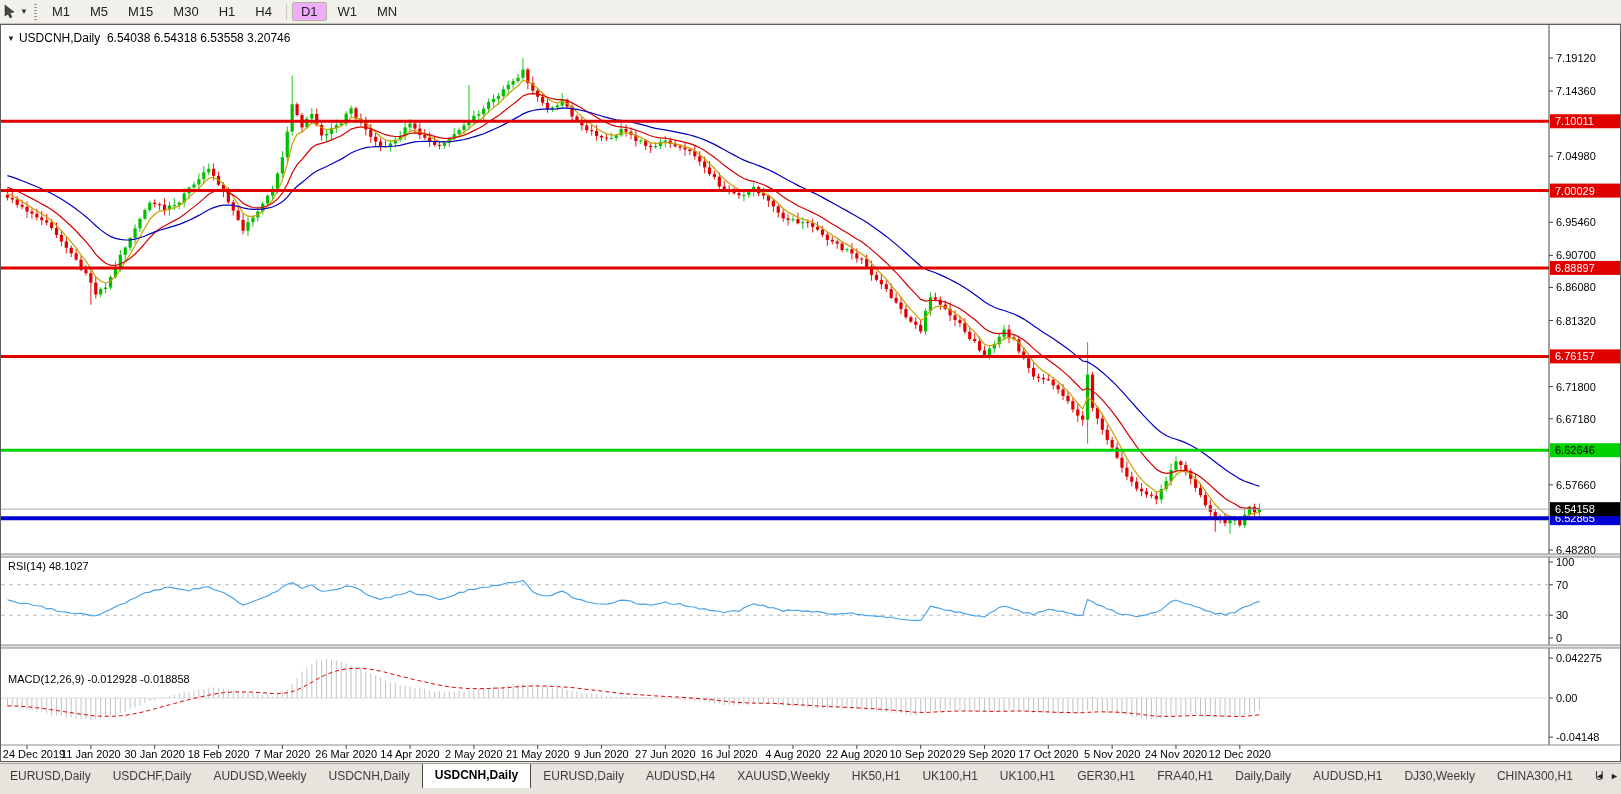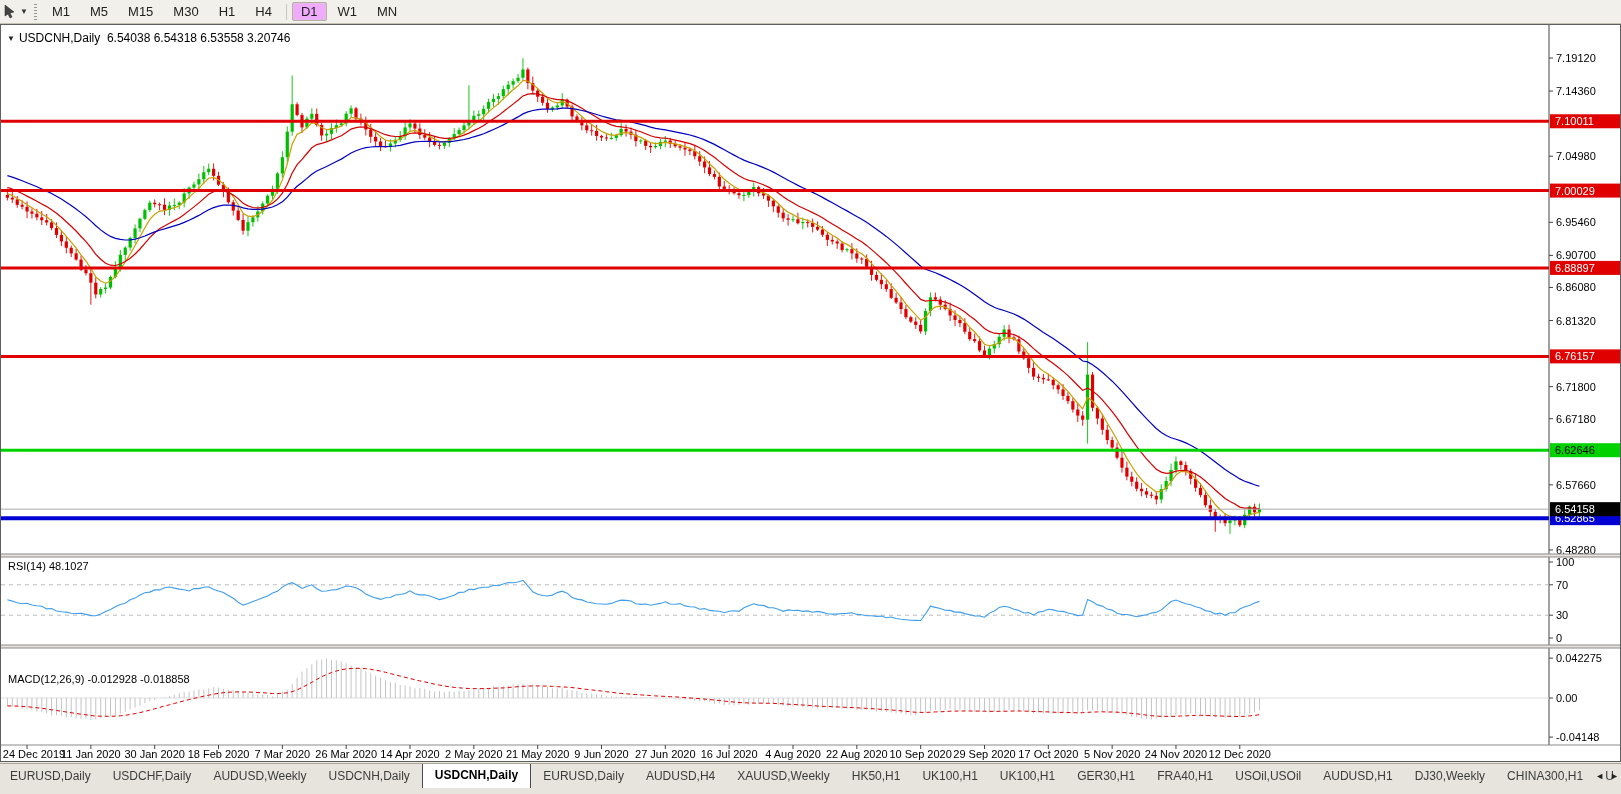--- a/index.html
+++ b/index.html
@@ -988,21 +988,21 @@
     <span class="tab">HK50,H1</span>
     <span class="tab-div"></span>
     <span class="tab">UK100,H1</span>
     <span class="tab-div"></span>
     <span class="tab">UK100,H1</span>
     <span class="tab-div"></span>
     <span class="tab">GER30,H1</span>
     <span class="tab-div"></span>
     <span class="tab">FRA40,H1</span>
     <span class="tab-div"></span>
-    <span class="tab">USOil,USOil</span>
+    <span class="tab">Daily,Daily</span>
     <span class="tab-div"></span>
     <span class="tab">AUDUSD,H1</span>
     <span class="tab-div"></span>
     <span class="tab">DJ30,Weekly</span>
     <span class="tab-div"></span>
     <span class="tab">CHINA300,H1</span>
     <span class="tab-div"></span>
     <span class="tab">U</span>
   </div>
 <div class="tab-arrows">

